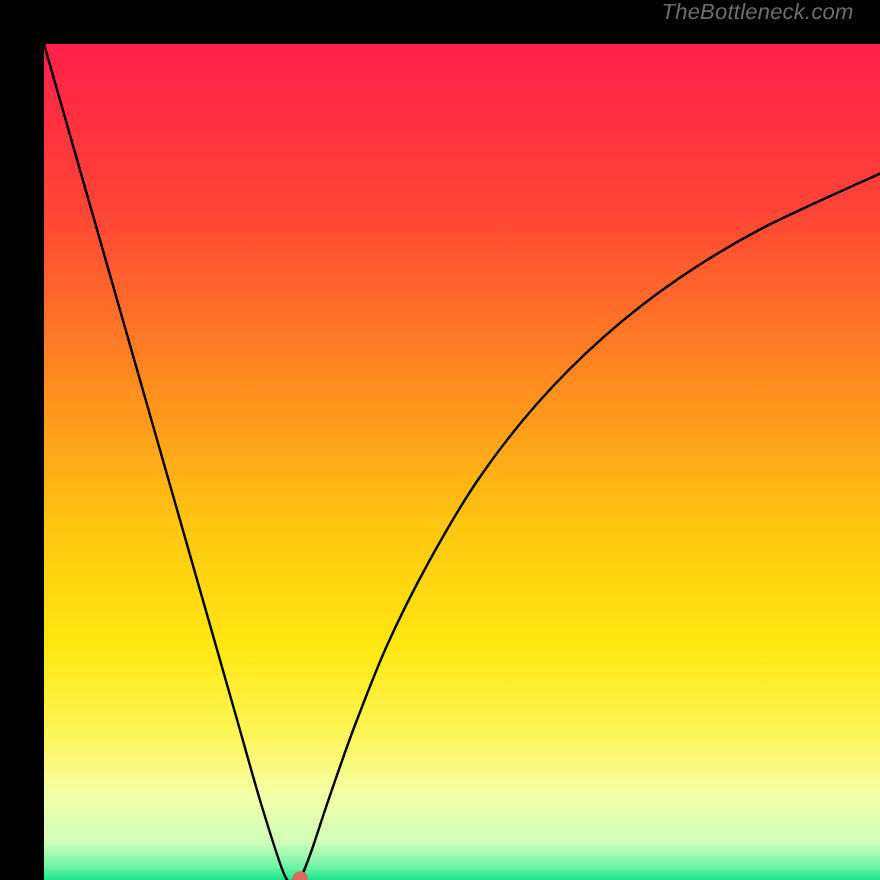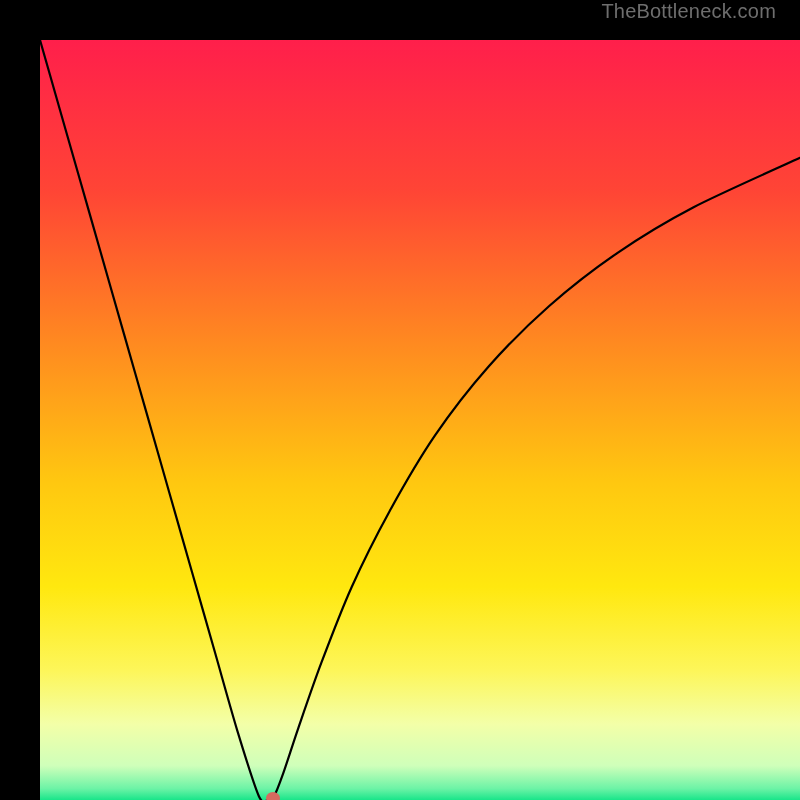--- a/index.html
+++ b/index.html
@@ -29,20 +29,21 @@
   }
   .watermark {
     position: absolute;
     top: 0px;
     right: 24px;
     color: #6e6e6e;
     font-size: 20px;
     font-weight: 500;
     letter-spacing: 0.2px;
     z-index: 5;
+    font-style: italic;
   }
   svg.curve {
     position: absolute;
     left: 0;
     top: 0;
     z-index: 3;
   }
   .dot {
     position: absolute;
     width: 14px;

